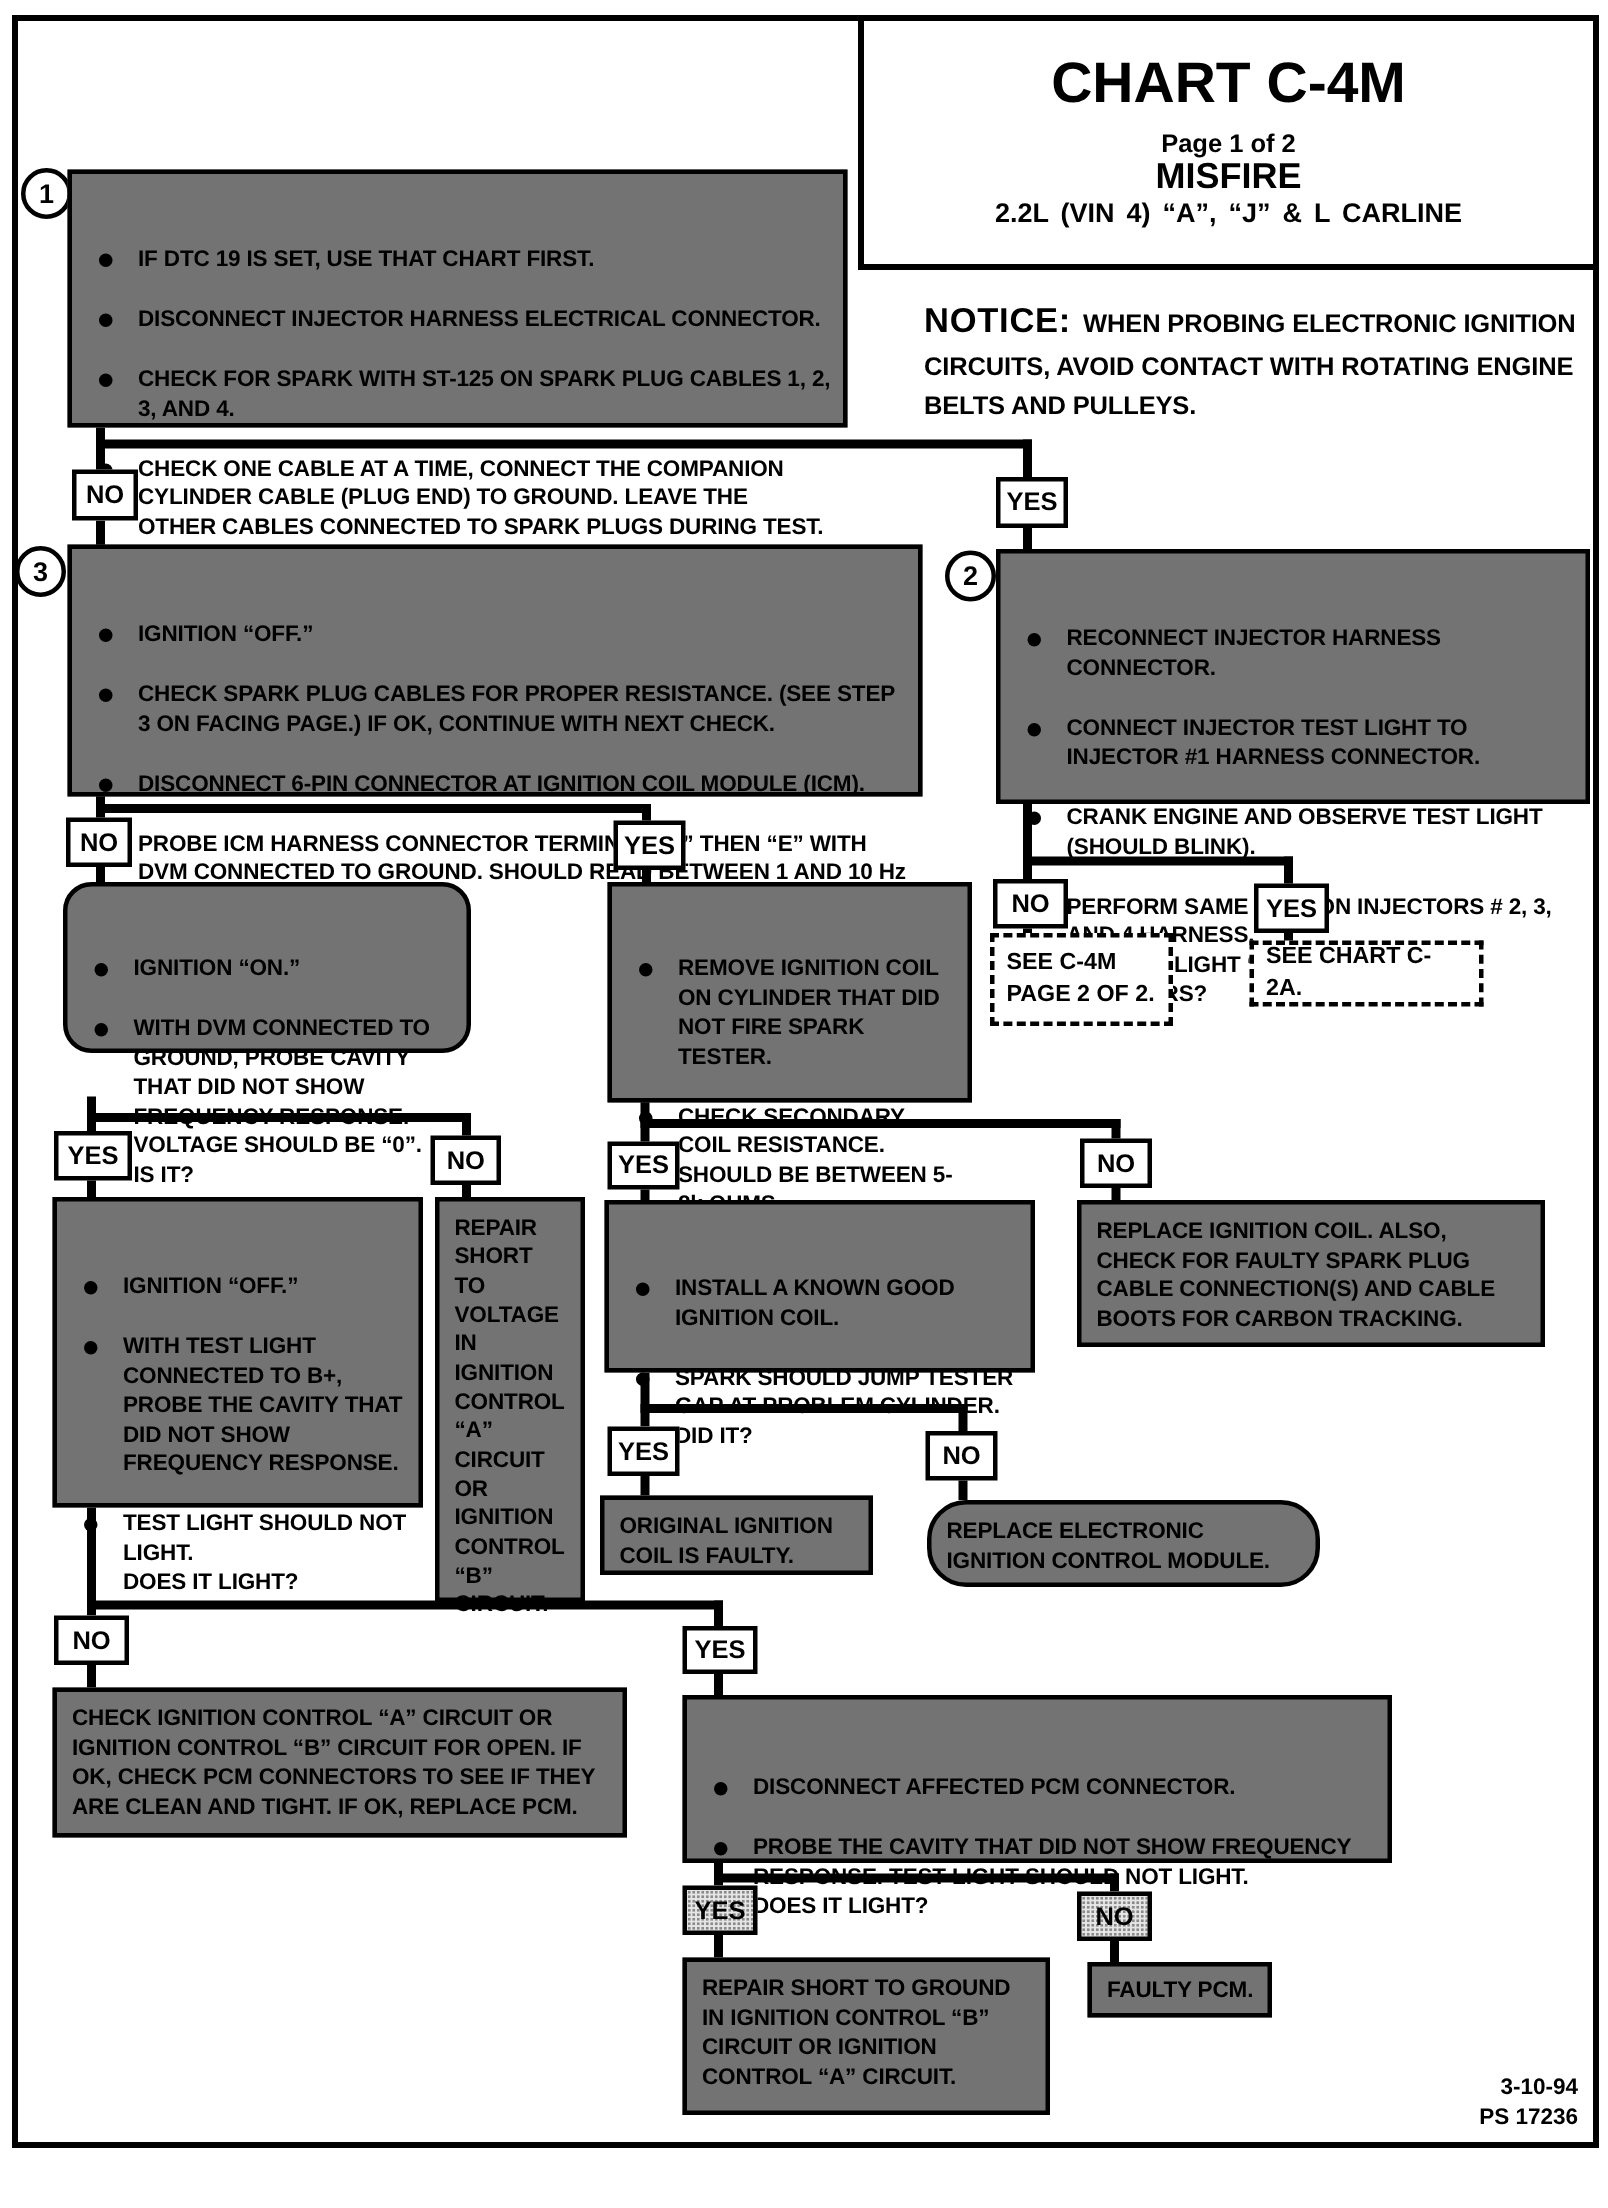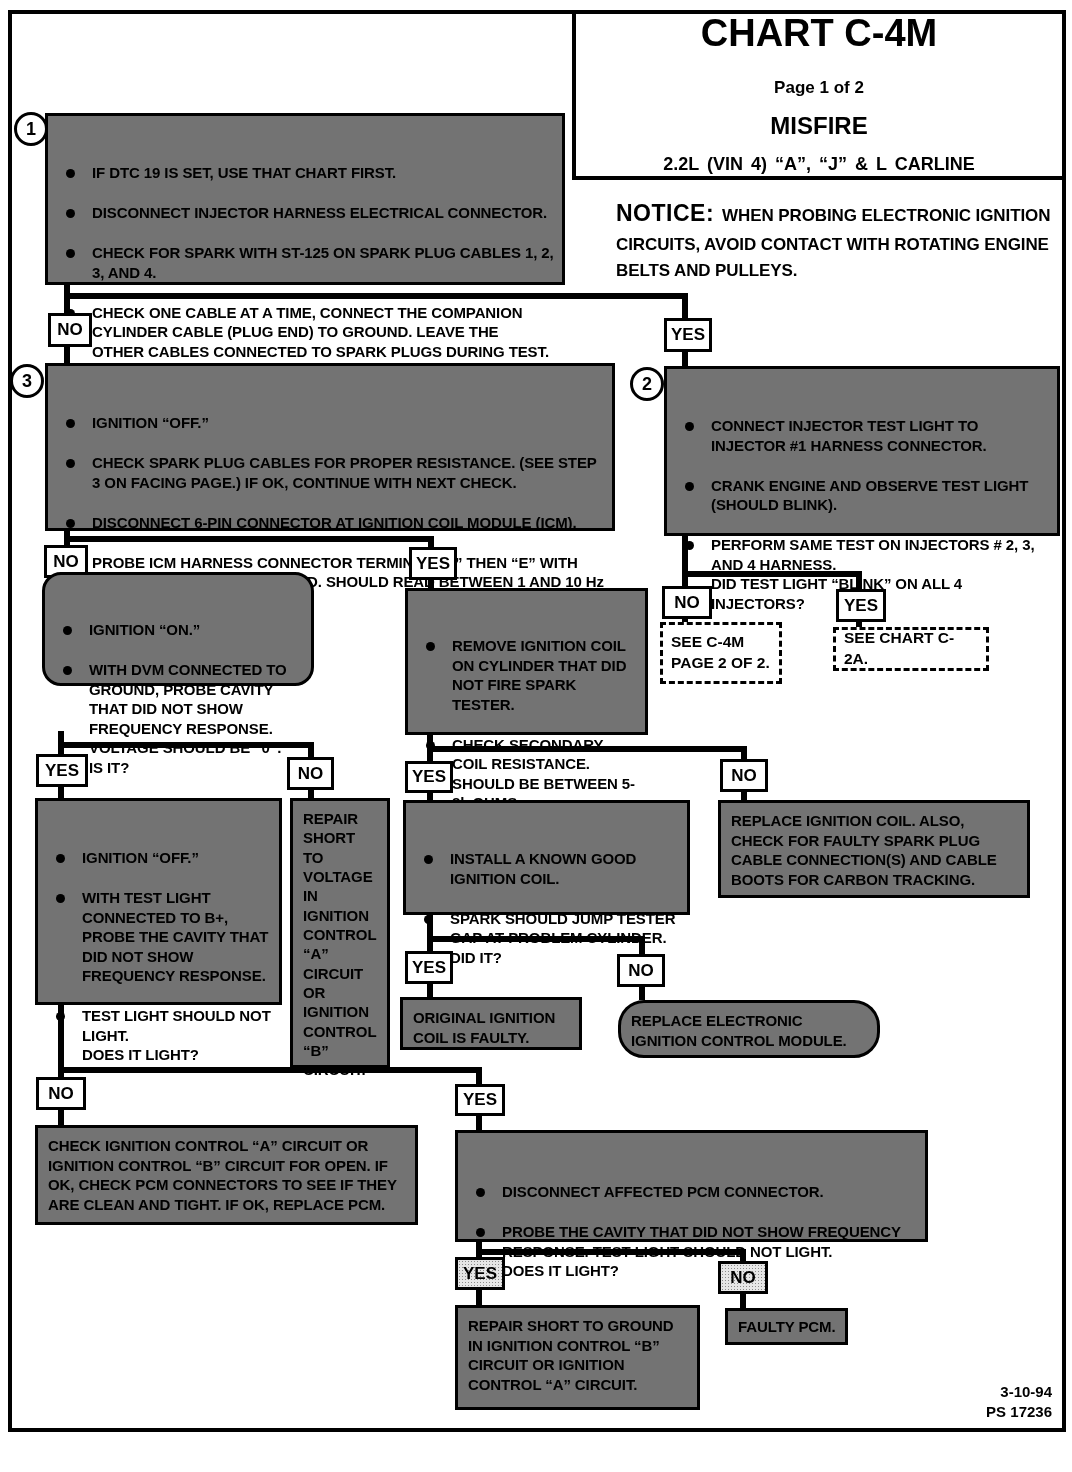--- a/index.html
+++ b/index.html
@@ -36,21 +36,21 @@
     background-size:3px 3px;
   }
   .line { position:absolute; background:#000; }
   .stepcircle {
     position:absolute; width:34px; height:34px; border:3px solid #000; border-radius:50%;
     box-sizing:border-box; background:#fff; display:flex; align-items:center; justify-content:center;
     font-size:18px;
   }
   .titlebox {
     position:absolute; border:4px solid #000; box-sizing:border-box; background:#fff;
-    display:flex; flex-direction:column; align-items:center; justify-content:space-between; text-align:center;
+    display:flex; flex-direction:column; align-items:center; justify-content:center; text-align:center;
   }
   .t-main  { font-size:38px; letter-spacing:0; line-height:1.05; margin-bottom:10px; }
   .t-page  { font-size:17px; line-height:1.1; }
   .t-subj  { font-size:24px; line-height:1.1; }
   .t-eng   { font-size:18px; line-height:1.2; word-spacing:3px; }
   .notice  { position:absolute; font-size:17px; line-height:1.55; letter-spacing:-0.1px; }
   .notice .nlabel { font-size:23px; letter-spacing:0.5px; margin-right:8px; }
   .footer  { position:absolute; text-align:right; font-size:15px; line-height:1.35; }
 </style>
 </head>
@@ -140,38 +140,39 @@
       <li>IGNITION “OFF.”</li>
       <li>CHECK SPARK PLUG CABLES FOR PROPER RESISTANCE.  (SEE STEP 3 ON FACING PAGE.)  IF OK, CONTINUE WITH NEXT CHECK.</li>
       <li>DISCONNECT 6-PIN CONNECTOR AT IGNITION COIL MODULE (ICM).</li>
       <li>PROBE ICM HARNESS CONNECTOR TERMINAL “D” THEN “E” WITH DVM CONNECTED TO GROUND.  SHOULD READ BETWEEN 1 AND 10 Hz WHEN CRANKING ENGINE.
 DO THEY?</li>
     </ul>
   </div>
 
   <div class="box" style="left:664px; top:366px; width:396px; height:170px;">
     <ul class="bullets">
+      <li>RECONNECT INJECTOR HARNESS CONNECTOR.</li>
       <li>CONNECT INJECTOR TEST LIGHT TO INJECTOR #1 HARNESS CONNECTOR.</li>
       <li>CRANK ENGINE AND OBSERVE TEST LIGHT (SHOULD BLINK).</li>
       <li>PERFORM SAME TEST ON INJECTORS # 2, 3, AND 4 HARNESS.
 DID TEST LIGHT “BLINK” ON ALL 4 INJECTORS?</li>
     </ul>
   </div>
 
   <div class="lbl" style="left:44px; top:545px; width:44px; height:33px;">NO</div>
   <div class="lbl" style="left:409px; top:547px; width:48px; height:33px;">YES</div>
 
   <div class="lbl" style="left:662px; top:586px; width:50px; height:33px;">NO</div>
   <div class="lbl" style="left:836px; top:589px; width:50px; height:33px;">YES</div>
 
   <div class="dashedbox" style="left:660px; top:622px; width:122px; height:62px;">SEE C-4M
 PAGE 2 OF 2.</div>
   <div class="dashedbox" style="left:833px; top:627px; width:156px; height:44px;">SEE CHART C-2A.</div>
 
-  <div class="box" style="left:42px; top:572px; width:272px; height:114px;border-radius:19px;">
+  <div class="box" style="left:42px; top:588px; width:272px; height:114px;border-radius:19px;">
     <ul class="bullets" style="padding-top:6px;">
       <li>IGNITION “ON.”</li>
       <li>WITH DVM CONNECTED TO GROUND, PROBE CAVITY THAT DID NOT SHOW FREQUENCY RESPONSE.
 VOLTAGE SHOULD BE “0”.
 IS IT?</li>
     </ul>
   </div>
 
   <div class="box" style="left:405px; top:588px; width:243px; height:147px;">
     <ul class="bullets" style="padding-top:6px;">

